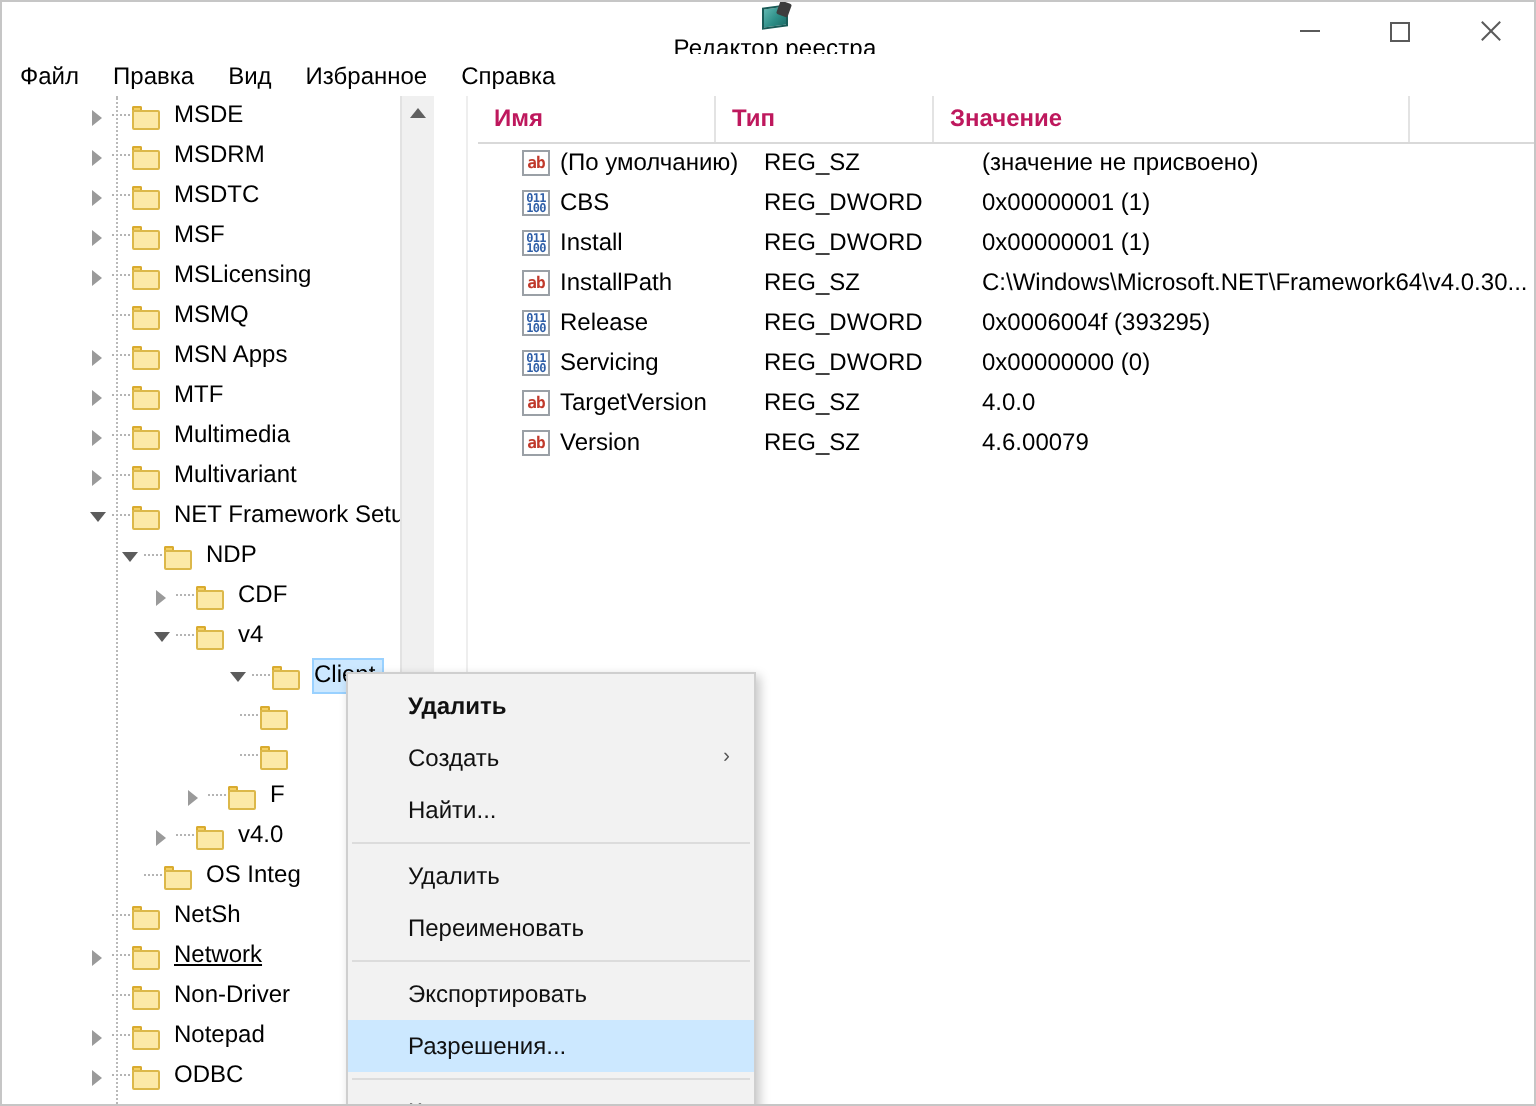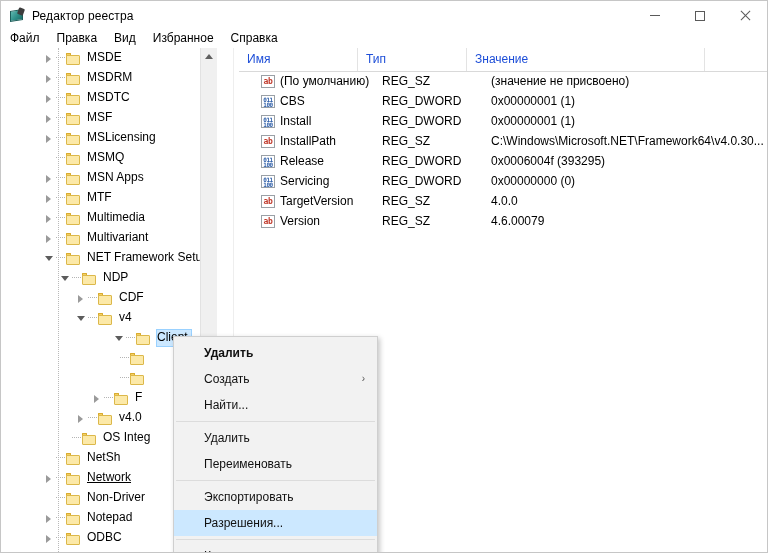--- a/index.html
+++ b/index.html
@@ -22,20 +22,21 @@
 
   
   #titlebar {
     position: absolute;
     left: 0; top: 0;
     width: 100%;
     height: 29px;
     background: #ffffff;
     display: flex;
     align-items: center;
+    flex-direction: column;
   }
   #app-icon {
     width: 16px; height: 16px;
     margin-left: 8px;
     position: relative;
     flex: 0 0 auto;
   }
   #app-icon .c1 {
     position: absolute; left: 1px; top: 2px;
     width: 13px; height: 11px;
@@ -264,24 +265,25 @@
     height: 23px;
     background: #ffffff;
     border-bottom: 1px solid #d9d9d9;
     display: flex;
   }
   .col-head {
     position: relative;
     height: 23px;
     line-height: 23px;
     font-size: 12px;
-    color: #1d4ed8;
+    color: #be185d;
     padding-left: 8px;
     box-sizing: border-box;
     border-right: 1px solid #e3e3e3;
+    font-weight: bold;
   }
   #col-name  { width: 119px; }
   #col-type  { width: 109px; }
   #col-value { width: 238px; }
   #col-pad   { width: 64px; border-right: none; }
 
   #list-rows {
     position: absolute;
     left: 16px; top: 23px;
     width: 530px;

